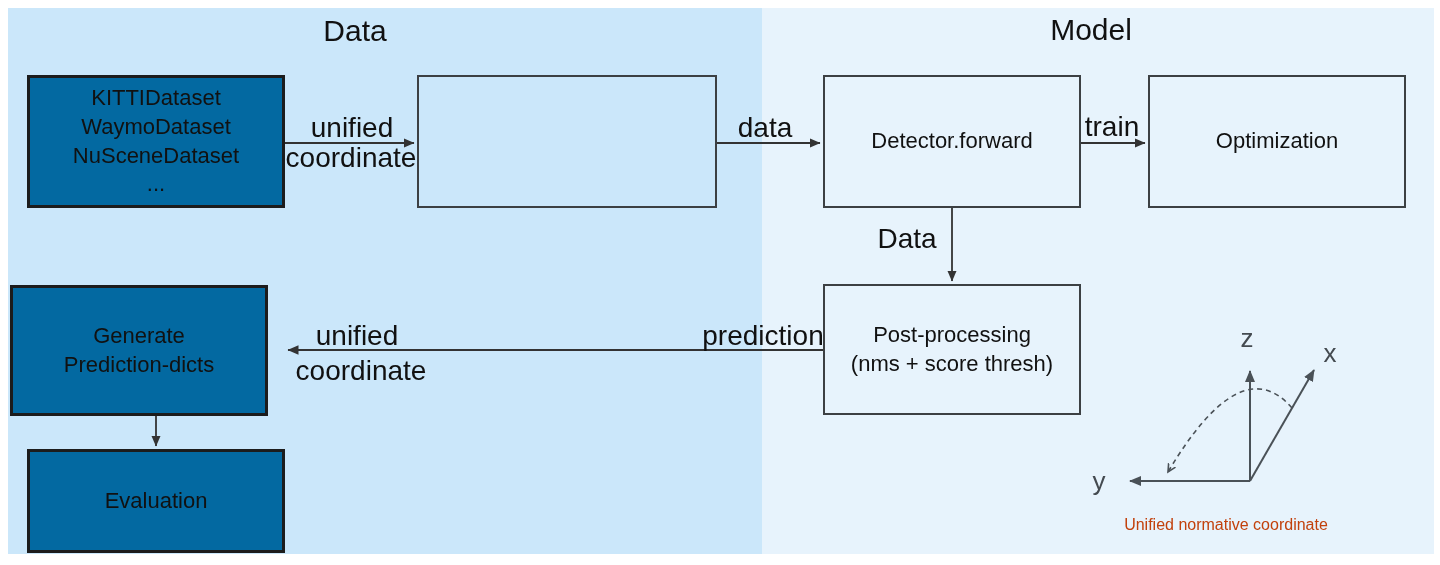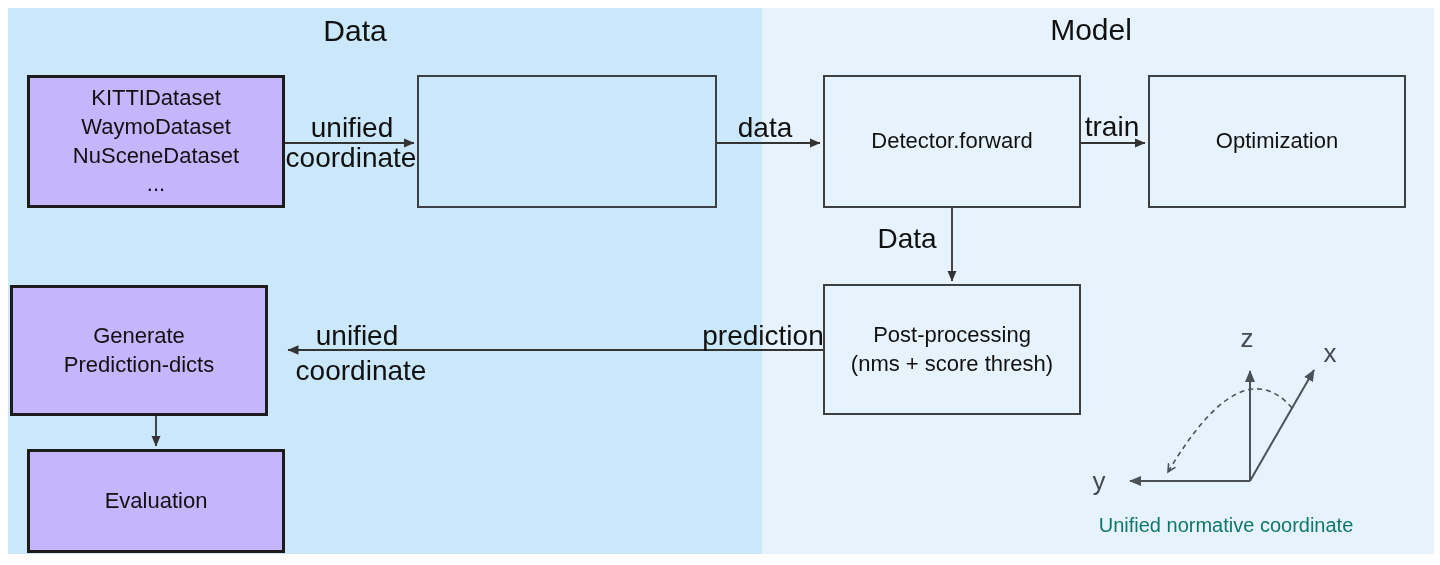--- a/index.html
+++ b/index.html
@@ -15,32 +15,32 @@
   .region-model { left: 762px; width: 672px; background: #e7f3fc; }
   .section-title {
     position: absolute; font-size: 30px; color: #111;
     transform: translate(-50%, -50%); white-space: nowrap;
   }
   .box {
     position: absolute; box-sizing: border-box;
     display: flex; flex-direction: column; justify-content: center; align-items: center;
     text-align: center; color: #111; font-size: 22px; line-height: 1.3;
   }
-  .box.green { background: #c4b5fd; border: 3px solid #1c1c1c; }
+  .box.green { background: #0369a1; border: 3px solid #1c1c1c; }
   .box.light { background: transparent; border: 2px solid #3c4043; }
   .edge-label {
     position: absolute; font-size: 28px; color: #111;
     transform: translate(-50%, -50%); white-space: nowrap;
   }
   .axis-label {
     position: absolute; font-size: 26px; color: #444a50;
     transform: translate(-50%, -50%);
   }
   .axes-caption {
-    position: absolute; font-size: 20px; color: #0f766e;
+    position: absolute; font-size: 16px; color: #c2410c;
     transform: translate(-50%, -50%); white-space: nowrap;
   }
   svg.overlay { position: absolute; left: 0; top: 0; }
 </style>
 </head>
 <body>
 
 <div class="canvas">
 
   <div class="region region-data"></div>

